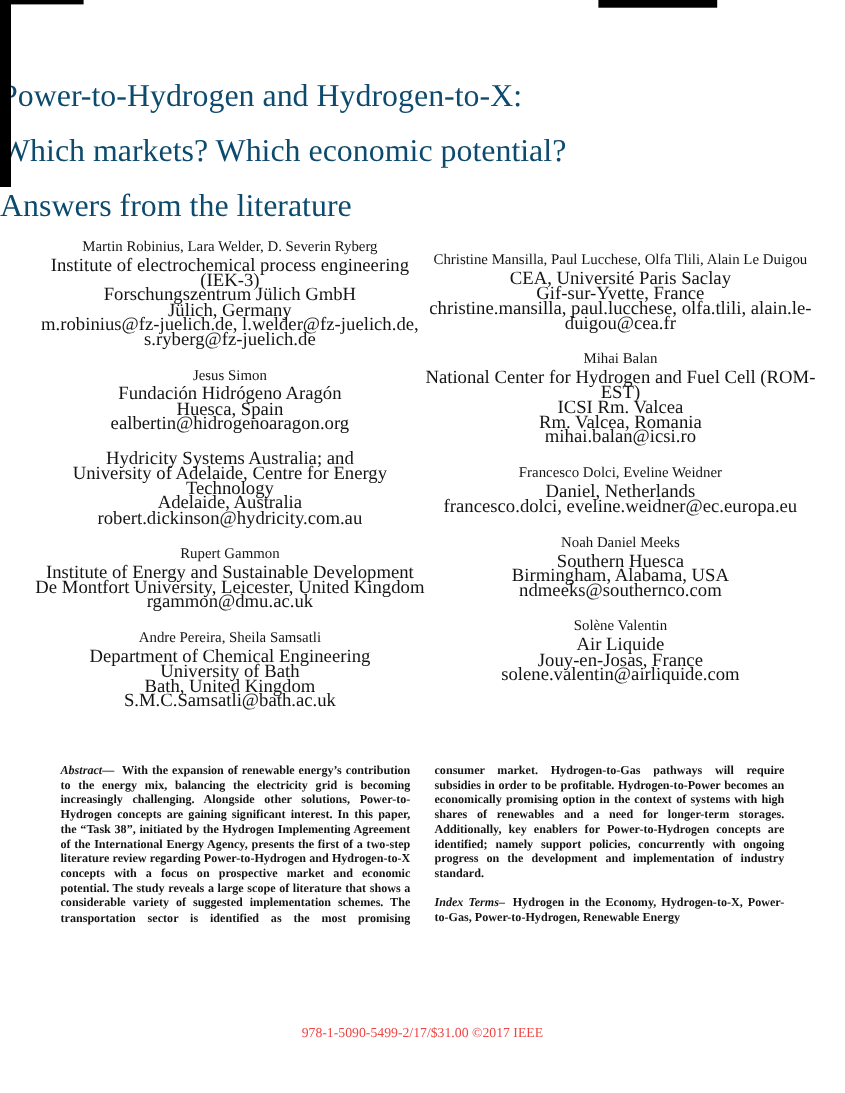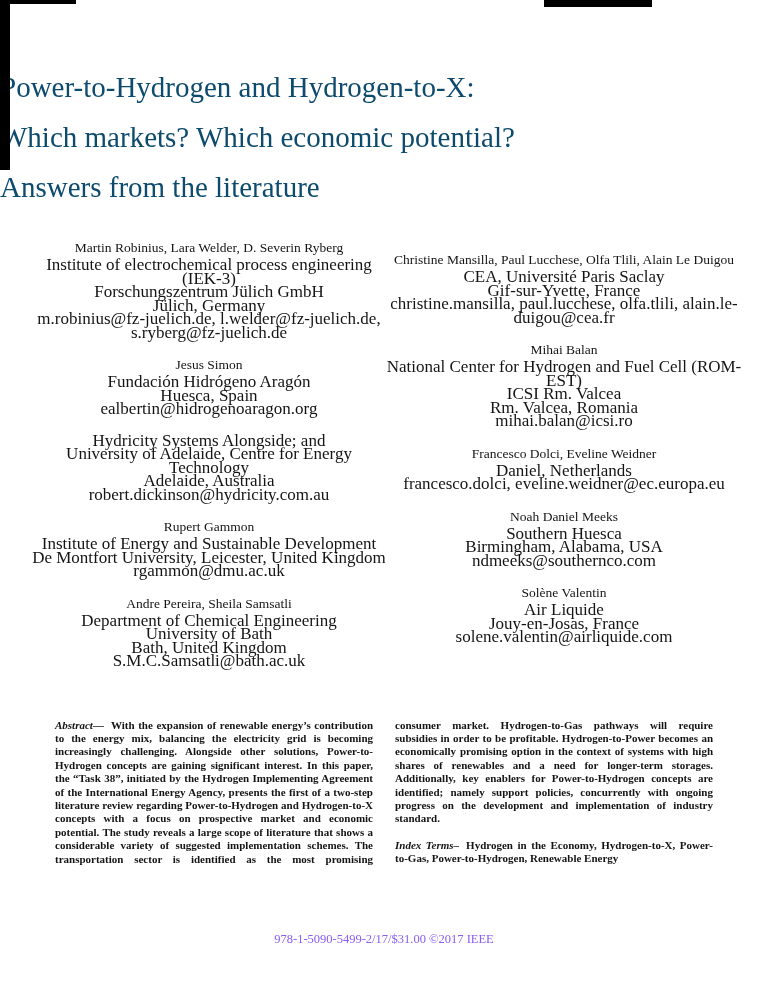--- a/index.html
+++ b/index.html
@@ -26,21 +26,21 @@
   .title-block {
     padding-top: 62px;
     text-align: left;
     font-size: 29px;
     line-height: 50px;
     color: #0c4a6e;
   }
 
   .authors {
     display: flex;
-    margin-top: 28px;
+    margin-top: 4px;
     padding-left: 32px;
     padding-right: 26px;
   }
   .authors-col-left  { width: 354px; }
   .authors-col-right { width: 356px; padding-top: 12px; }
   .author-block {
     text-align: center;
     margin-bottom: 18px;
   }
   .author-name {
@@ -75,21 +75,21 @@
   }
   .index-terms { margin-top: 13px !important; }
 
   .footer-line {
     position: absolute;
     top: 932px;
     left: 0;
     width: 100%;
     text-align: center;
     font-size: 12.5px;
-    color: #8b5cf6;
+    color: #ef4444;
   }
 </style>
 </head>
 <body>
 
 <div class="scan-artifact artifact-left-strip"></div>
 <div class="scan-artifact artifact-top-left"></div>
 <div class="scan-artifact artifact-top-right"></div>
 
 <div class="title-block">
@@ -111,21 +111,21 @@
     </div>
 
     <div class="author-block">
       <div class="author-name">Jesus Simon</div>
       <div class="author-line">Fundación Hidrógeno Aragón</div>
       <div class="author-line">Huesca, Spain</div>
       <div class="author-line">ealbertin@hidrogenoaragon.org</div>
     </div>
 
     <div class="author-block">
-      <div class="author-line">Hydricity Systems Alongside; and</div>
+      <div class="author-line">Hydricity Systems Australia; and</div>
       <div class="author-line">University of Adelaide, Centre for Energy Technology</div>
       <div class="author-line">Adelaide, Australia</div>
       <div class="author-line">robert.dickinson@hydricity.com.au</div>
     </div>
 
     <div class="author-block">
       <div class="author-name">Rupert Gammon</div>
       <div class="author-line">Institute of Energy and Sustainable Development</div>
       <div class="author-line">De Montfort University, Leicester, United Kingdom</div>
       <div class="author-line">rgammon@dmu.ac.uk</div>

